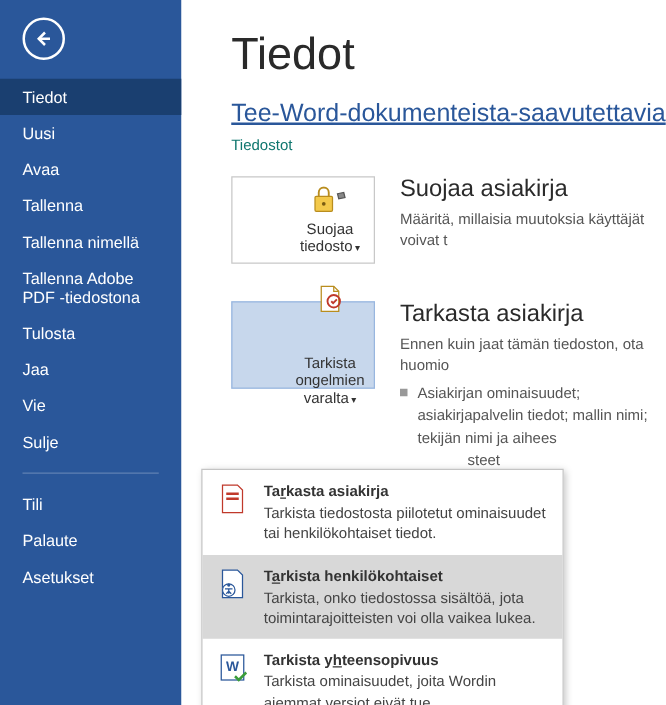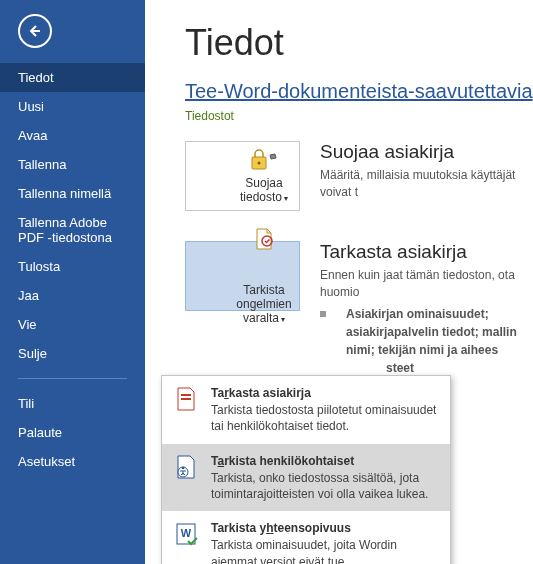--- a/index.html
+++ b/index.html
@@ -61,21 +61,21 @@
     margin-bottom: 16px;
   }
   .doc-link {
     font-size: 20px;
     color: #2a579a;
     text-decoration: underline;
     font-weight: 400;
   }
   .path {
     font-size: 12px;
-    color: #4d7c0f;
+    color: #0f766e;
     margin-top: 6px;
     margin-bottom: 18px;
   }
   .section {
     display: flex;
     align-items: flex-start;
     margin-bottom: 30px;
   }
   .section .big-btn {
     width: 115px;
@@ -120,23 +120,22 @@
     color: #555;
     line-height: 1.4;
   }
   .bul-list {
     margin-top: 4px;
     font-size: 12px;
     color: #555;
   }
   .bul-list .bi {
     display: flex;
-    gap: 20px;
+    gap: 8px;
     line-height: 1.5;
-    font-weight: bold;
   }
   .bul-list .sq {
     width: 6px; height: 6px; background: #999; margin-top:6px; flex-shrink:0;
   }
   .dropdown {
     position: absolute;
     top: 375px;
     left: 161px;
     width: 290px;
     background: #fff;

